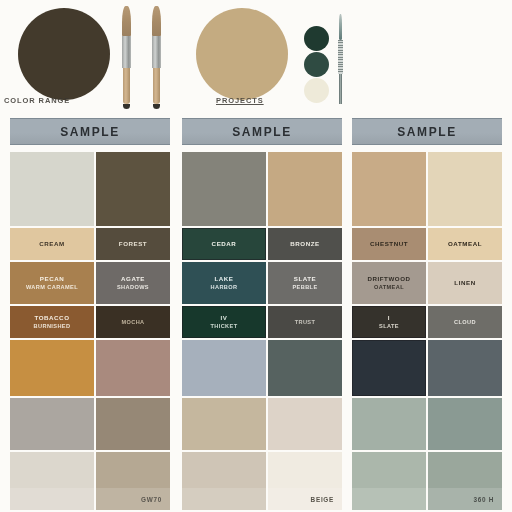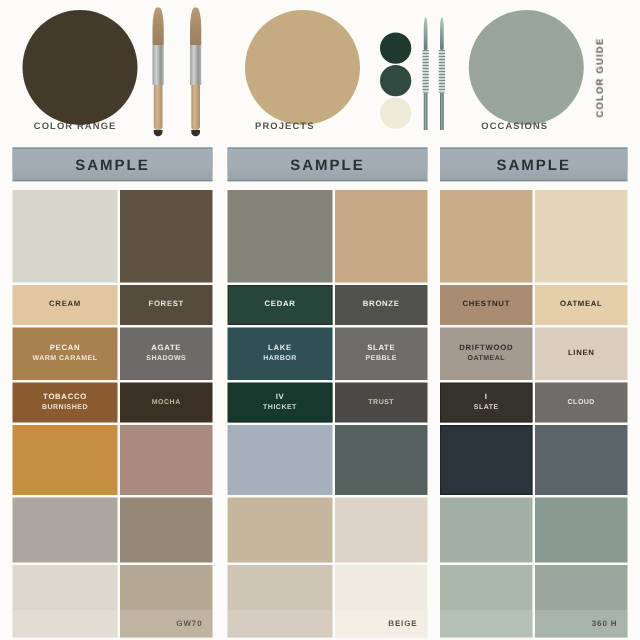--- a/index.html
+++ b/index.html
@@ -33,22 +33,22 @@
     position:absolute;
     top:96px;
     font-size:7.5px;
     font-weight:700;
     letter-spacing:.9px;
     color:#3a3732;
     white-space:nowrap;
     filter:blur(.55px);
     opacity:.85;
   }
-  .hero-col.c1 .hero-label { left:27px; }
-  .hero-col.c2 .hero-label { left:28px; }
+  .hero-col.c1 .hero-label { left:4px; }
+  .hero-col.c2 .hero-label { left:40px;text-decoration:underline; }
   .hero-col.c3 .hero-label { left:40px; }
 
   
   .brush { position:absolute; width:9px; }
   .brush .bristle {
     width:100%; height:30px;
     background:linear-gradient(180deg,#b79a76 0%, #a98c68 45%, #9b8060 100%);
     border-radius:40% 40% 6% 6% / 55% 55% 4% 4%;
   }
   .brush .ferrule {
@@ -171,32 +171,20 @@
       <div class="mini-blob" id="m2" style="left: 128px; top: 52px; background: rgb(47, 75, 66);"></div>
       <div class="mini-blob" id="m3" style="left: 128px; top: 78px; background: rgb(238, 234, 217);"></div>
 
       <div class="liner" style="left:162px; top:14px;">
         <div class="l-tip"></div>
         <div class="l-wrap"></div>
         <div class="l-body"></div>
       </div>
     </div>
 
-    <div class="hero-col c3">
-      <div class="liner" style="left:6px; top:14px;">
-        <div class="l-tip"></div>
-        <div class="l-wrap"></div>
-        <div class="l-body"></div>
-      </div>
-
-      <div class="blob big" id="h3-blob" style="background: rgb(151, 165, 154);"></div>
-      <div class="hero-label">OCCASIONS</div>
-
-      <div class="vert-text" style="left:130px; top:94px;">COLOR GUIDE</div>
-    </div>
   </div>
 
   <div class="bars">
     <div class="bar b1" style="background: linear-gradient(rgb(163, 173, 181) 0%, rgb(163, 173, 181) 55%, rgba(0, 0, 0, 0.06) 100%), rgb(163, 173, 181);">
       <span>SAMPLE</span>
     </div>
     <div class="bar b2" style="background: linear-gradient(rgb(163, 173, 181) 0%, rgb(163, 173, 181) 55%, rgba(0, 0, 0, 0.06) 100%), rgb(163, 173, 181);">
       <span>SAMPLE</span>
     </div>
     <div class="bar b3" style="background: linear-gradient(rgb(163, 173, 181) 0%, rgb(163, 173, 181) 55%, rgba(0, 0, 0, 0.06) 100%), rgb(163, 173, 181);">

